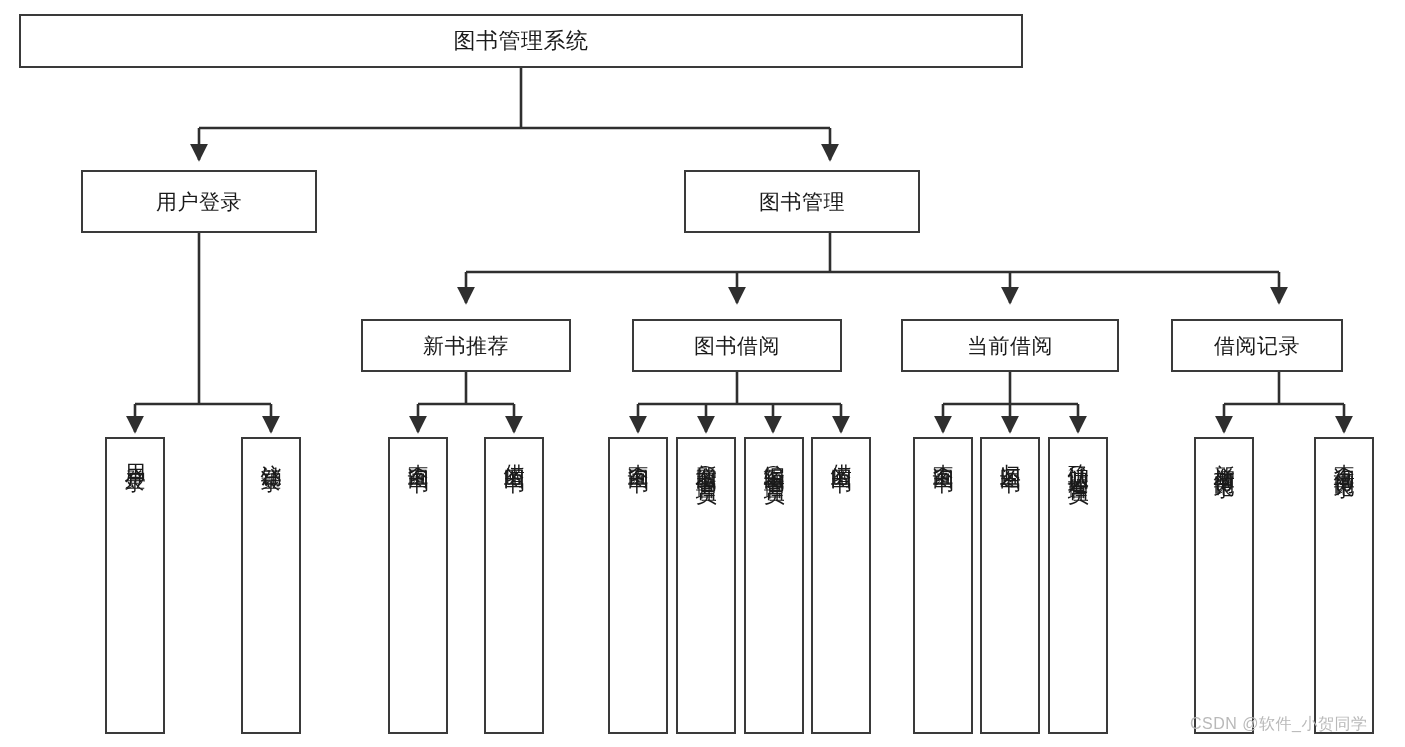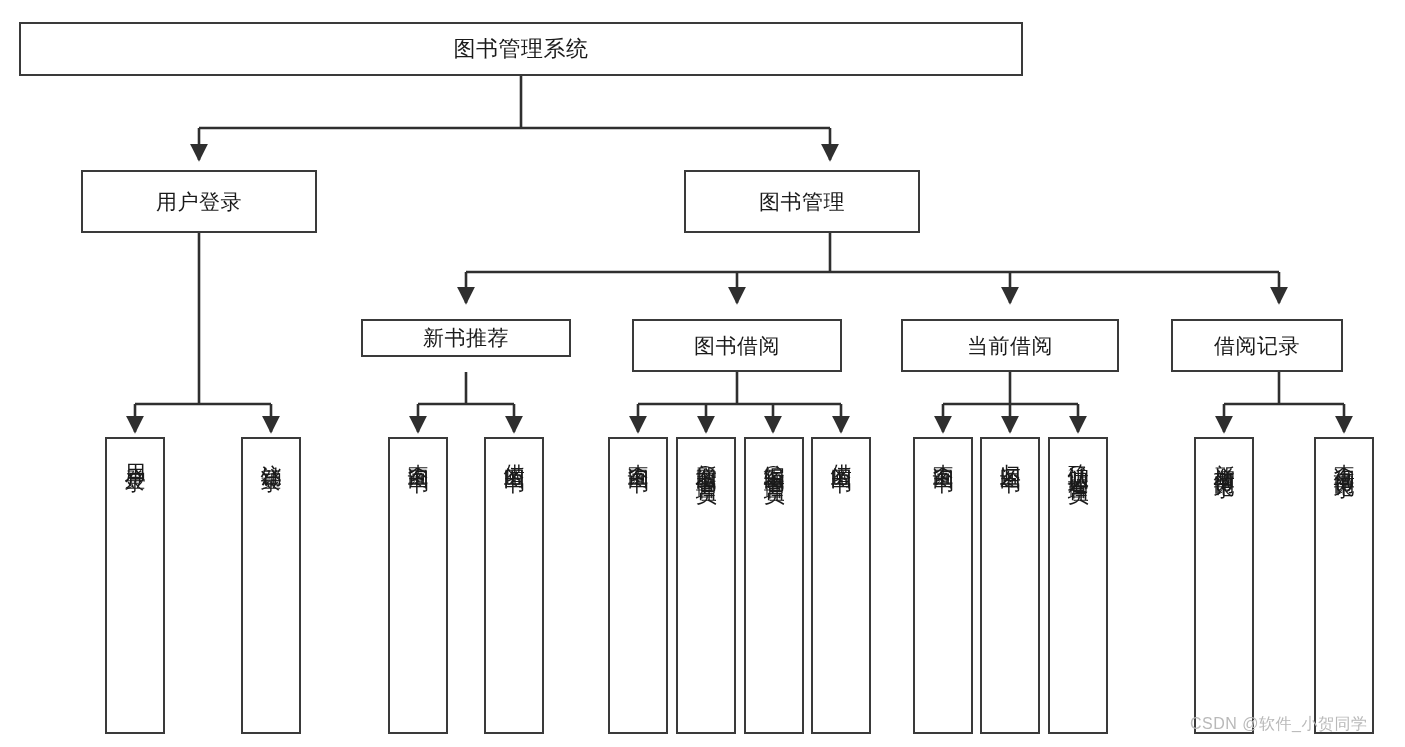--- a/index.html
+++ b/index.html
@@ -119,33 +119,33 @@
       <path d="M 1010 404 L 1010 432" marker-end="url(#arrow)"></path>
       <path d="M 1078 404 L 1078 432" marker-end="url(#arrow)"></path>
 
       <path d="M 1279 372 L 1279 404"></path>
       <path d="M 1224 404 L 1344 404"></path>
       <path d="M 1224 404 L 1224 432" marker-end="url(#arrow)"></path>
       <path d="M 1344 404 L 1344 432" marker-end="url(#arrow)"></path>
     </g>
   </svg>
 
-  <div class="node horizontal root" style="left:19px; top:14px; width:1004px; height:54px;margin-top:8px;">
+  <div class="node horizontal root" style="left:19px; top:14px; width:1004px; height:54px;">
     <span class="node-label">图书管理系统</span>
   </div>
 
   <div class="node horizontal" style="left:81px; top:170px; width:236px; height:63px;">
     <span class="node-label">用户登录</span>
   </div>
 
   <div class="node horizontal" style="left:684px; top:170px; width:236px; height:63px;">
     <span class="node-label">图书管理</span>
   </div>
 
-  <div class="node horizontal" style="left:361px; top:319px; width:210px; height:38px;">
+  <div class="node horizontal" style="left:361px; top:319px; width:210px; height:53px;">
     <span class="node-label">新书推荐</span>
   </div>
 
   <div class="node horizontal" style="left:901px; top:319px; width:218px; height:53px;">
     <span class="node-label">当前借阅</span>
   </div>
 
   <div class="node horizontal" style="left:632px; top:319px; width:210px; height:53px;">
     <span class="node-label">图书借阅</span>
   </div>

